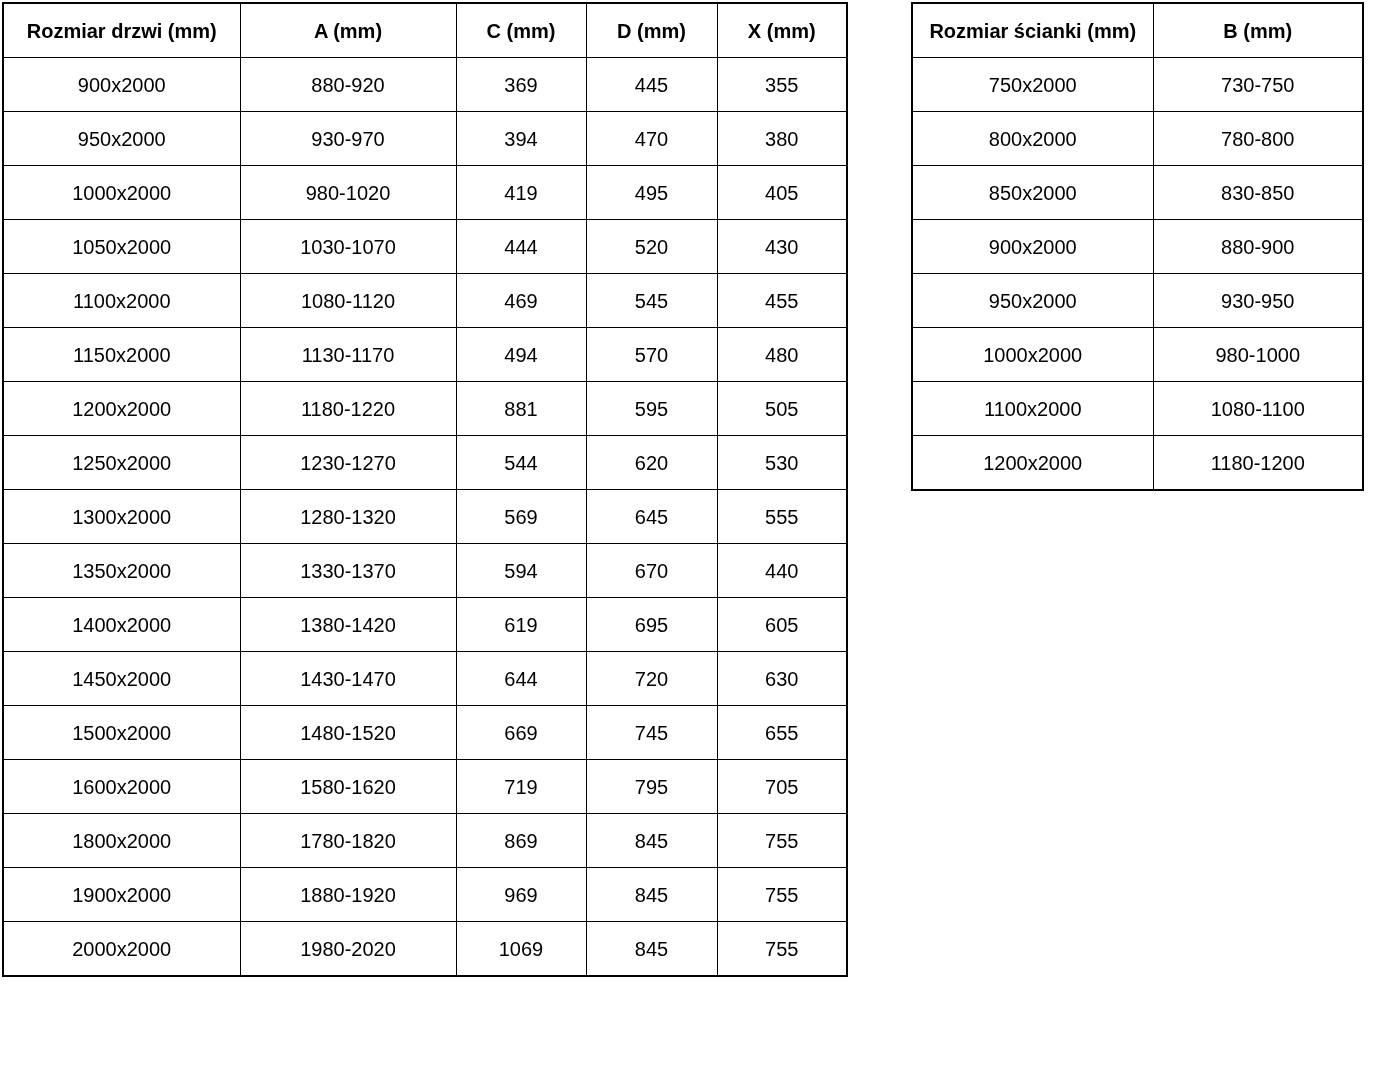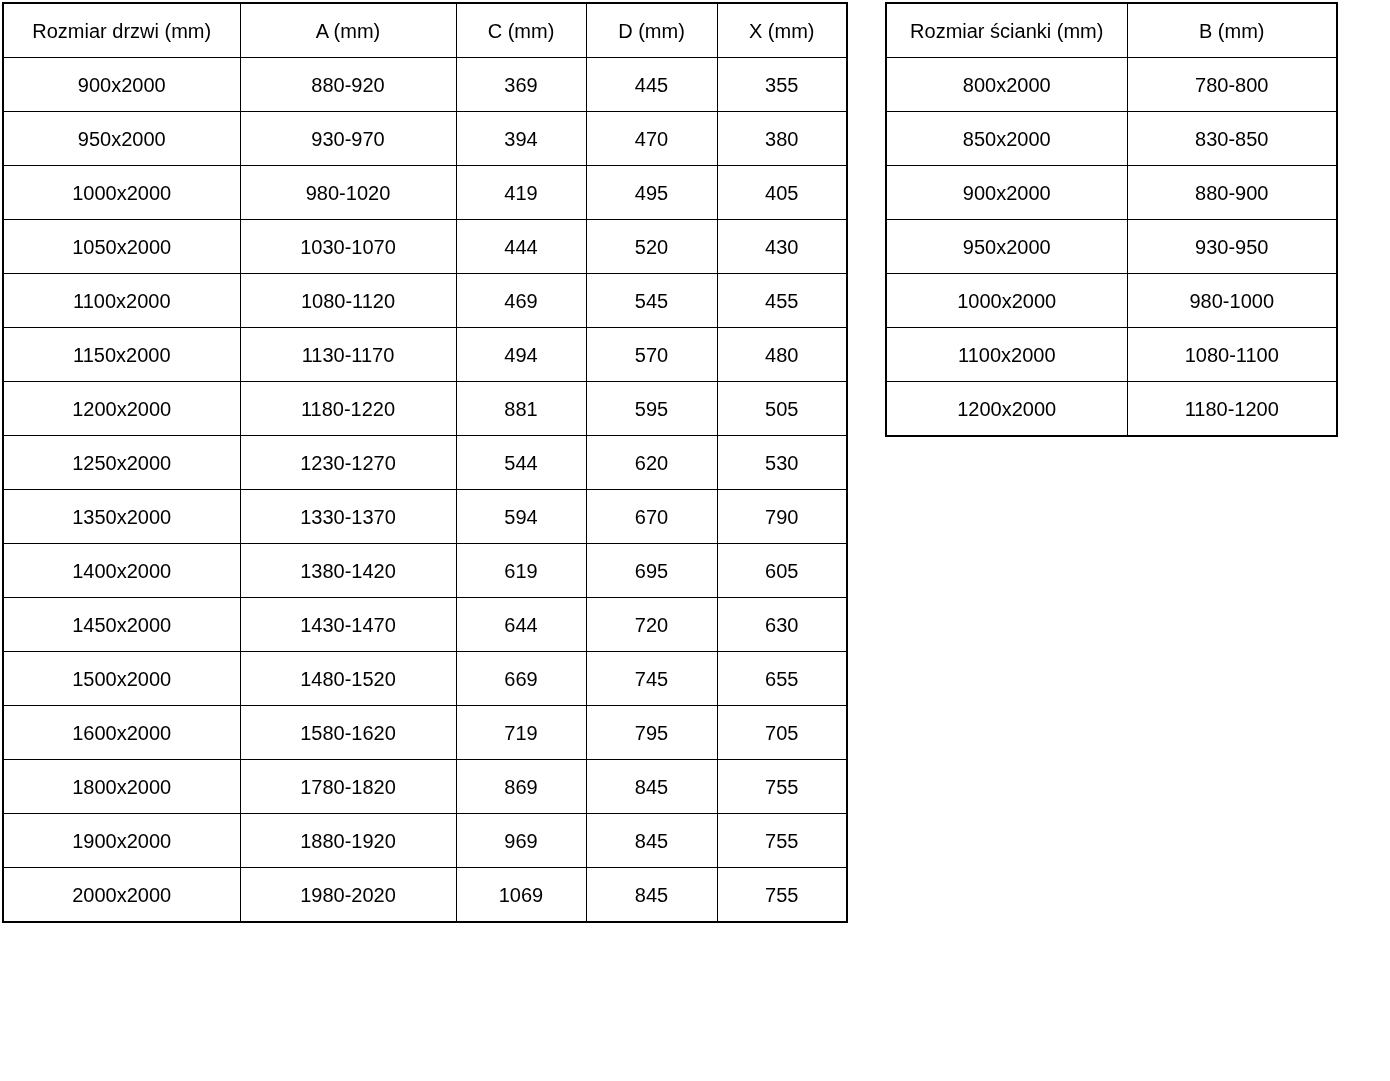--- a/index.html
+++ b/index.html
@@ -17,35 +17,35 @@
     overflow: hidden;
   }
   table.spec-table {
     border-collapse: collapse;
     table-layout: fixed;
     position: absolute;
     top: 2px;
     border: 2px solid #000000;
   }
   #door-table { left: 2px;   width: 844px; }
-  #wall-table { left: 885px; width: 451px; }
+  #wall-table { left: 911px; width: 451px; }
   .spec-table th,
   .spec-table td {
     border: 1px solid #000000;
     text-align: center;
     vertical-align: middle;
     height: 53px;
     padding: 0 4px;
     font-size: 20px;
     line-height: 1.1;
     overflow: hidden;
     white-space: nowrap;
   }
   .spec-table th {
-    font-weight: normal;
+    font-weight: bold;
   }
   .spec-table td {
     font-weight: normal;
   }
 </style>
 </head>
 <body>
 
 <div class="canvas">
 
@@ -117,25 +117,32 @@
           <td>505</td>
         </tr>
         <tr>
           <td>1250x2000</td>
           <td>1230-1270</td>
           <td>544</td>
           <td>620</td>
           <td>530</td>
         </tr>
         <tr>
+          <td>1300x2000</td>
+          <td>1280-1320</td>
+          <td>569</td>
+          <td>645</td>
+          <td>555</td>
+        </tr>
+        <tr>
           <td>1350x2000</td>
           <td>1330-1370</td>
           <td>594</td>
           <td>670</td>
-          <td>790</td>
+          <td>440</td>
         </tr>
         <tr>
           <td>1400x2000</td>
           <td>1380-1420</td>
           <td>619</td>
           <td>695</td>
           <td>605</td>
         </tr>
         <tr>
           <td>1450x2000</td>
@@ -188,20 +195,24 @@
       <col style="width:210px">
     </colgroup>
     <thead>
       <tr>
           <th>Rozmiar ścianki (mm)</th>
           <th>B (mm)</th>
         </tr>
     </thead>
     <tbody>
         <tr>
+          <td>750x2000</td>
+          <td>730-750</td>
+        </tr>
+        <tr>
           <td>800x2000</td>
           <td>780-800</td>
         </tr>
         <tr>
           <td>850x2000</td>
           <td>830-850</td>
         </tr>
         <tr>
           <td>900x2000</td>
           <td>880-900</td>

